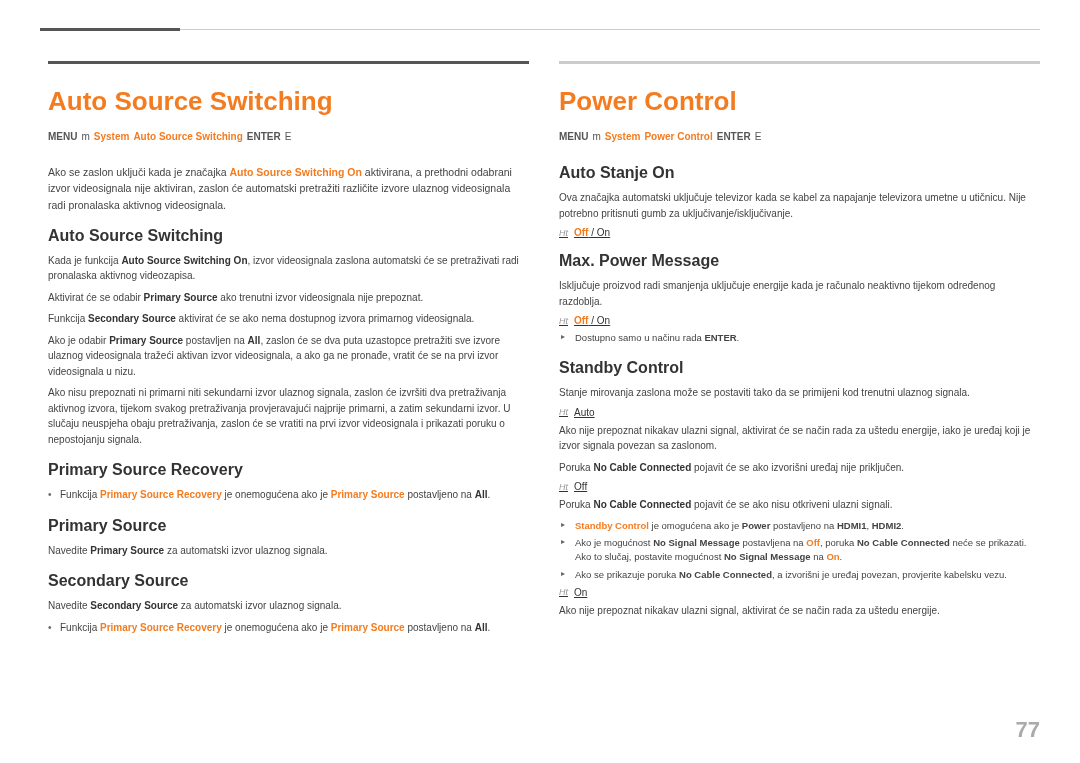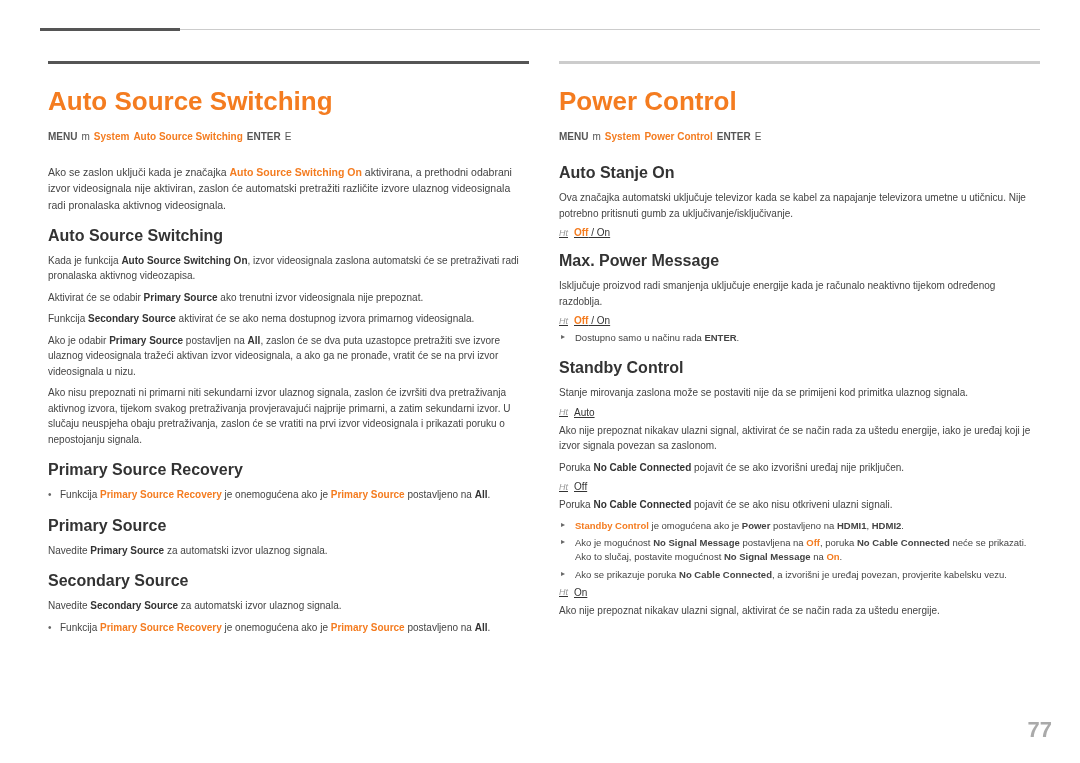--- a/index.html
+++ b/index.html
@@ -110,21 +110,21 @@
       position: absolute;
       left: 2px;
       color: #666;
       font-size: 8px;
     }
     .sub-bullet .orange { color: #f47c20; font-weight: bold; }
     .sub-bullet strong { font-weight: bold; }
     .page-number {
       position: absolute;
       bottom: 20px;
-      right: 28px;
+      right: 40px;
       font-size: 22px;
       color: #aaa;
       font-weight: bold;
     }
     .top-lines {
       display: flex;
       width: 100%;
       margin-bottom: 0;
     }
     .top-line-dark {
@@ -206,21 +206,21 @@
 
     <div class="section-title">Max. Power Message</div>
     <div class="body-text">Isključuje proizvod radi smanjenja uključuje energije kada je računalo neaktivno tijekom određenog razdoblja.</div>
     <div class="ht-line">
       <span class="ht-label">Ht</span>
       <span class="ht-value"><span class="orange">Off</span> / On</span>
     </div>
     <div class="sub-bullet">Dostupno samo u načinu rada <strong>ENTER</strong>.</div>
 
     <div class="section-title">Standby Control</div>
-    <div class="body-text">Stanje mirovanja zaslona može se postaviti nije da se primijeni kod primitka ulaznog signala.</div>
+    <div class="body-text">Stanje mirovanja zaslona može se postaviti tako da se primijeni kod trenutni ulaznog signala.</div>
 
     <div class="ht-line">
       <span class="ht-label">Ht</span>
       <span class="ht-value">Auto</span>
     </div>
     <div class="body-text">Ako nije prepoznat nikakav ulazni signal, aktivirat će se način rada za uštedu energije, iako je uređaj koji je izvor signala povezan sa zaslonom.</div>
     <div class="body-text">Poruka <strong>No Cable Connected</strong> pojavit će se ako izvorišni uređaj nije priključen.</div>
 
     <div class="ht-line">
       <span class="ht-label">Ht</span>

